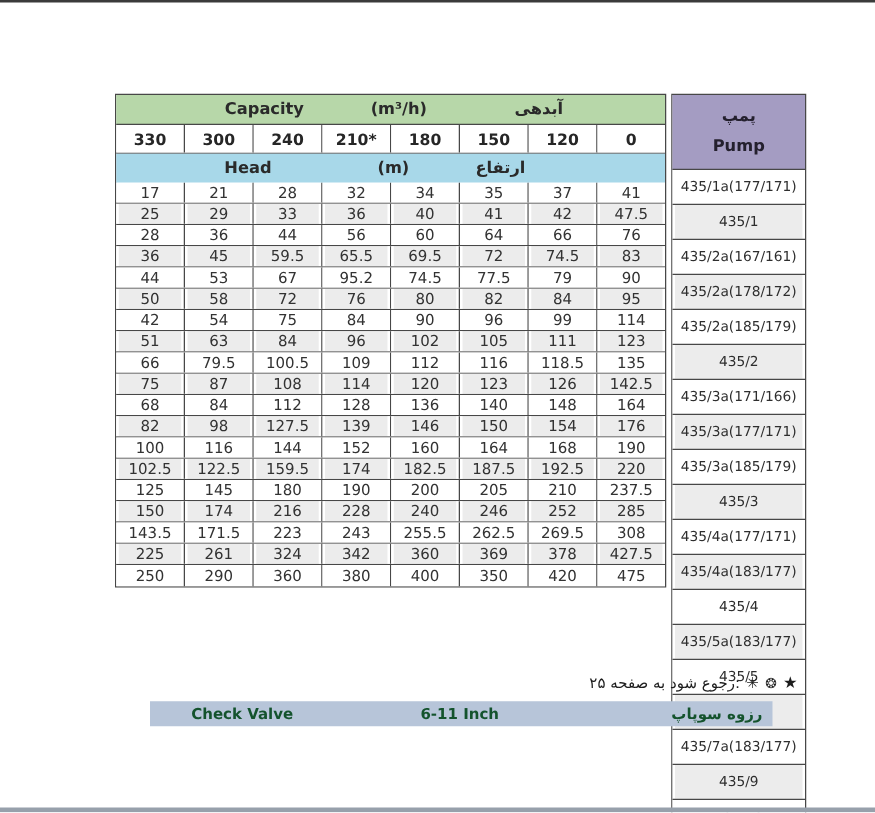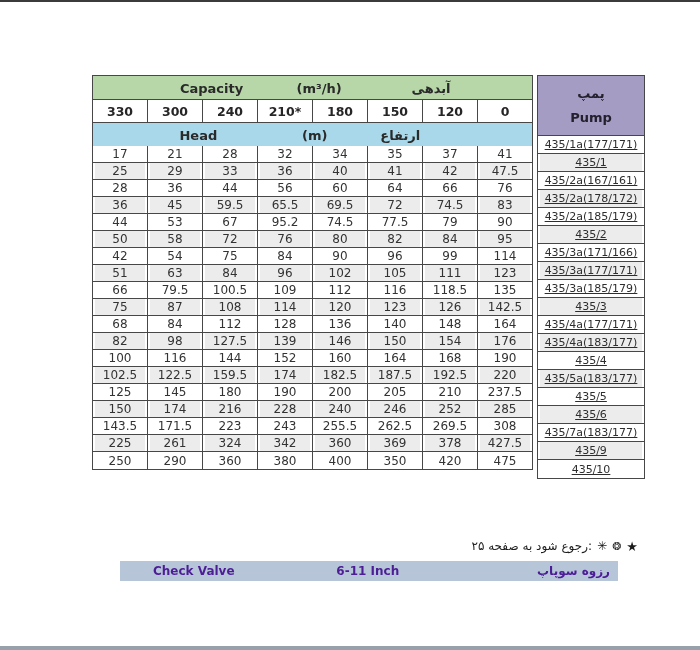--- a/index.html
+++ b/index.html
@@ -75,25 +75,25 @@
 
   .pump-hdr {
     height: 60px;
     background: #a49cc2;
     border-bottom: 1px solid #474747;
     display: flex; flex-direction: column;
     align-items: center; justify-content: space-evenly;
     font-weight: bold; font-size: 13px; color: #24202e;
   }
   .pump-cell {
-    height: 18px;
+    height: 28px;
     border-bottom: 1px solid #474747;
     display: flex; align-items: center; justify-content: center;
     background: #ffffff;
-    font-size: 11px; color: #2e2e2e; white-space: nowrap; text-decoration: underline;
+    font-size: 11px; color: #2e2e2e; white-space: nowrap;
   }
   .pump-cell:last-child { border-bottom: none; }
   .pump-cell.alt {
     background: #ececec;
     box-shadow: inset 2px 0 0 #ffffff, inset -2px 0 0 #ffffff;
   }
 
   
   .footnote {
     position: absolute; top: 537px; right: 62px;
@@ -106,21 +106,21 @@
   .footnote .sym-gear { font-size: 11px; }
   .footnote .sym-asterisk { font-size: 12px; }
   .footnote .note-text { direction: rtl; unicode-bidi: embed; }
 
   
   .bottom-bar {
     position: absolute; left: 120px; top: 561px;
     width: 498px; height: 20px;
     background: #b7c5d9;
     display: flex; align-items: center;
-    font-weight: bold; font-size: 12px; color: #4c1d95;
+    font-weight: bold; font-size: 12px; color: #14532d;
   }
   .bottom-bar .bar-left   { position: absolute; left: 33px; }
   .bottom-bar .bar-center { position: absolute; left: 50%; transform: translateX(-52%); }
   .bottom-bar .bar-right  { position: absolute; right: 8px; direction: rtl; text-align: right; }
 </style>
 </head>
 <body>
 
 <div class="page">
 

